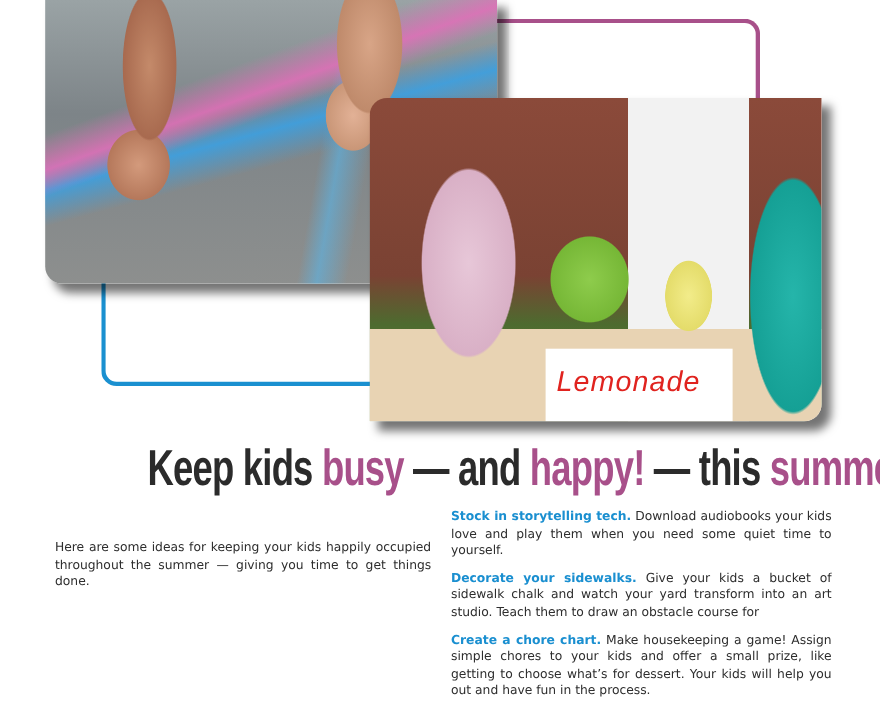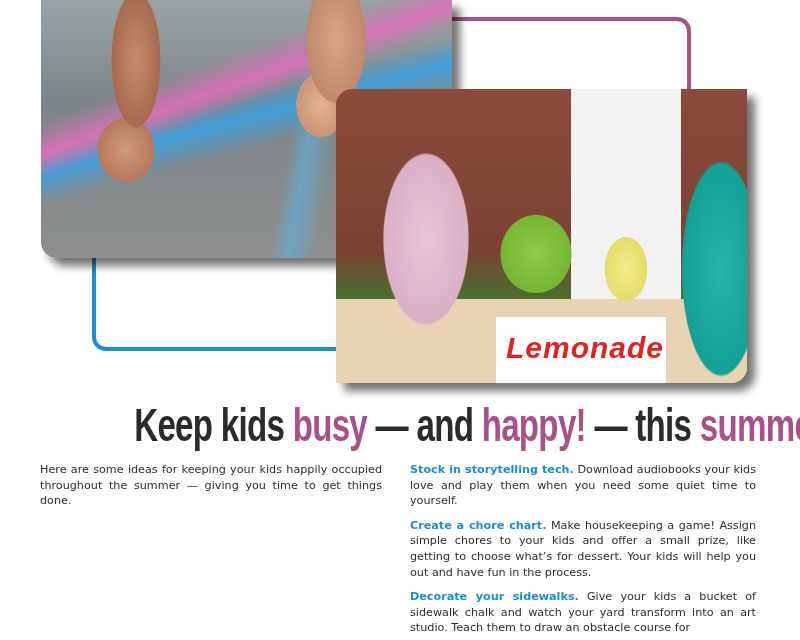--- a/index.html
+++ b/index.html
@@ -22,26 +22,26 @@
     background:
       radial-gradient(ellipse 60px 120px at 90px 150px, #e7c7d8 0%, #d9b0c6 70%, rgba(0,0,0,0) 72%),
       radial-gradient(ellipse 50px 55px at 200px 165px, #8ecc4c 0%, #76b736 70%, rgba(0,0,0,0) 72%),
       radial-gradient(ellipse 55px 150px at 385px 180px, #25b5aa 0%, #15a095 70%, rgba(0,0,0,0) 72%),
       radial-gradient(ellipse 30px 45px at 290px 180px, #f2ec8a 0%, #e4dc6a 70%, rgba(0,0,0,0) 72%),
       linear-gradient(180deg, rgba(0,0,0,0) 0 210px, #e8d3b3 210px 294px),
       linear-gradient(90deg, rgba(0,0,0,0) 0 235px, #f2f2f2 235px 345px, rgba(0,0,0,0) 345px),
       linear-gradient(180deg, #8b4a3a 0%, #7a4233 55%, #4d6b2f 70%, #5d8a3a 100%);
   }
   .sign { position:absolute; left:160px; top:228px; width:170px; height:66px; background:#ffffff; }
-  .sign span { display:block; font-family:"Liberation Sans", sans-serif; color:#e0231f; font-size:30px; font-weight:bold; font-style:italic; padding:14px 0 0 10px; letter-spacing:1px; }
+  .sign span { display:block; font-family:"Liberation Sans", sans-serif; color:#e0231f; font-size:26px; font-weight:normal; font-style:italic; padding:14px 0 0 10px; letter-spacing:1px; }
   .headline { position:absolute; left:0; top:402px; width:800px; text-align:center; white-space:nowrap; }
   .headline .inner { display:inline-block; font-family:"Liberation Sans Narrow","Liberation Sans", sans-serif; font-weight:bold; font-size:46px; line-height:46px; letter-spacing:-1px; color:#2b2b2b; transform:scaleX(0.72); transform-origin:center; }
   .headline .hl { color:#a8508a; }
   .col { position:absolute; top:462px; width:342px; font-size:11.2px; line-height:15.6px; color:#2e2e2e; text-align:justify; }
-  .col-left { left:40px; }
+  .col-left { left:50px;margin-top:28px; }
   .col-right { left:410px; width:346px; }
   .col p { margin:0 0 9px 0; }
   .col .lead { color:#1a8fd0; font-weight:bold; }
 </style>
 </head>
 <body>
 
 <div class="frame-purple"></div>
 <div class="frame-blue"></div>
 
@@ -58,15 +58,15 @@
     <span>Keep kids </span><span class="hl">busy</span><span> — and </span><span class="hl">happy!</span><span> — this </span><span class="hl">summer</span>
   </span>
 </div>
 
 <div class="col col-left">
   <p>Here are some ideas for keeping your kids happily occupied throughout the summer — giving you time to get things done.</p>
 </div>
 
 <div class="col col-right">
   <p><span class="lead">Stock in storytelling tech.</span><span> Download audiobooks your kids love and play them when you need some quiet time to yourself.</span></p>
+  <p><span class="lead">Decorate your sidewalks.</span><span> Give your kids a bucket of sidewalk chalk and watch your yard transform into an art studio. Teach them to draw an obstacle course for</span></p>
   <p><span class="lead">Create a chore chart.</span><span> Make housekeeping a game! Assign simple chores to your kids and offer a small prize, like getting to choose what’s for dessert. Your kids will help you out and have fun in the process.</span></p>
-  <p><span class="lead">Decorate your sidewalks.</span><span> Give your kids a bucket of sidewalk chalk and watch your yard transform into an art studio. Teach them to draw an obstacle course for</span></p>
 </div>
 
 </body></html>

